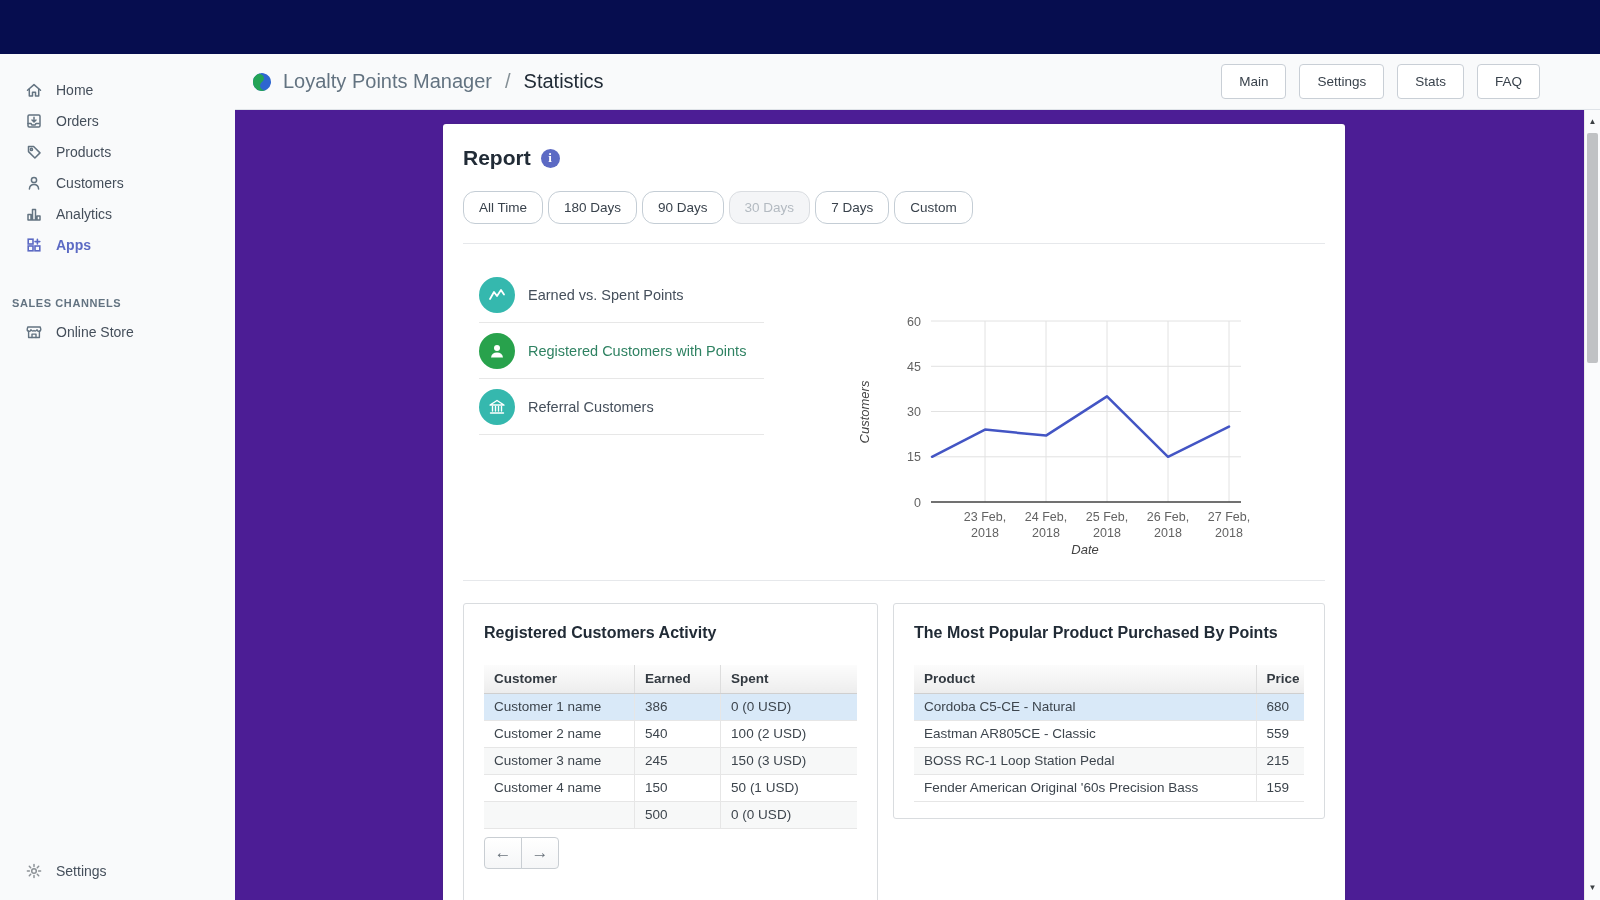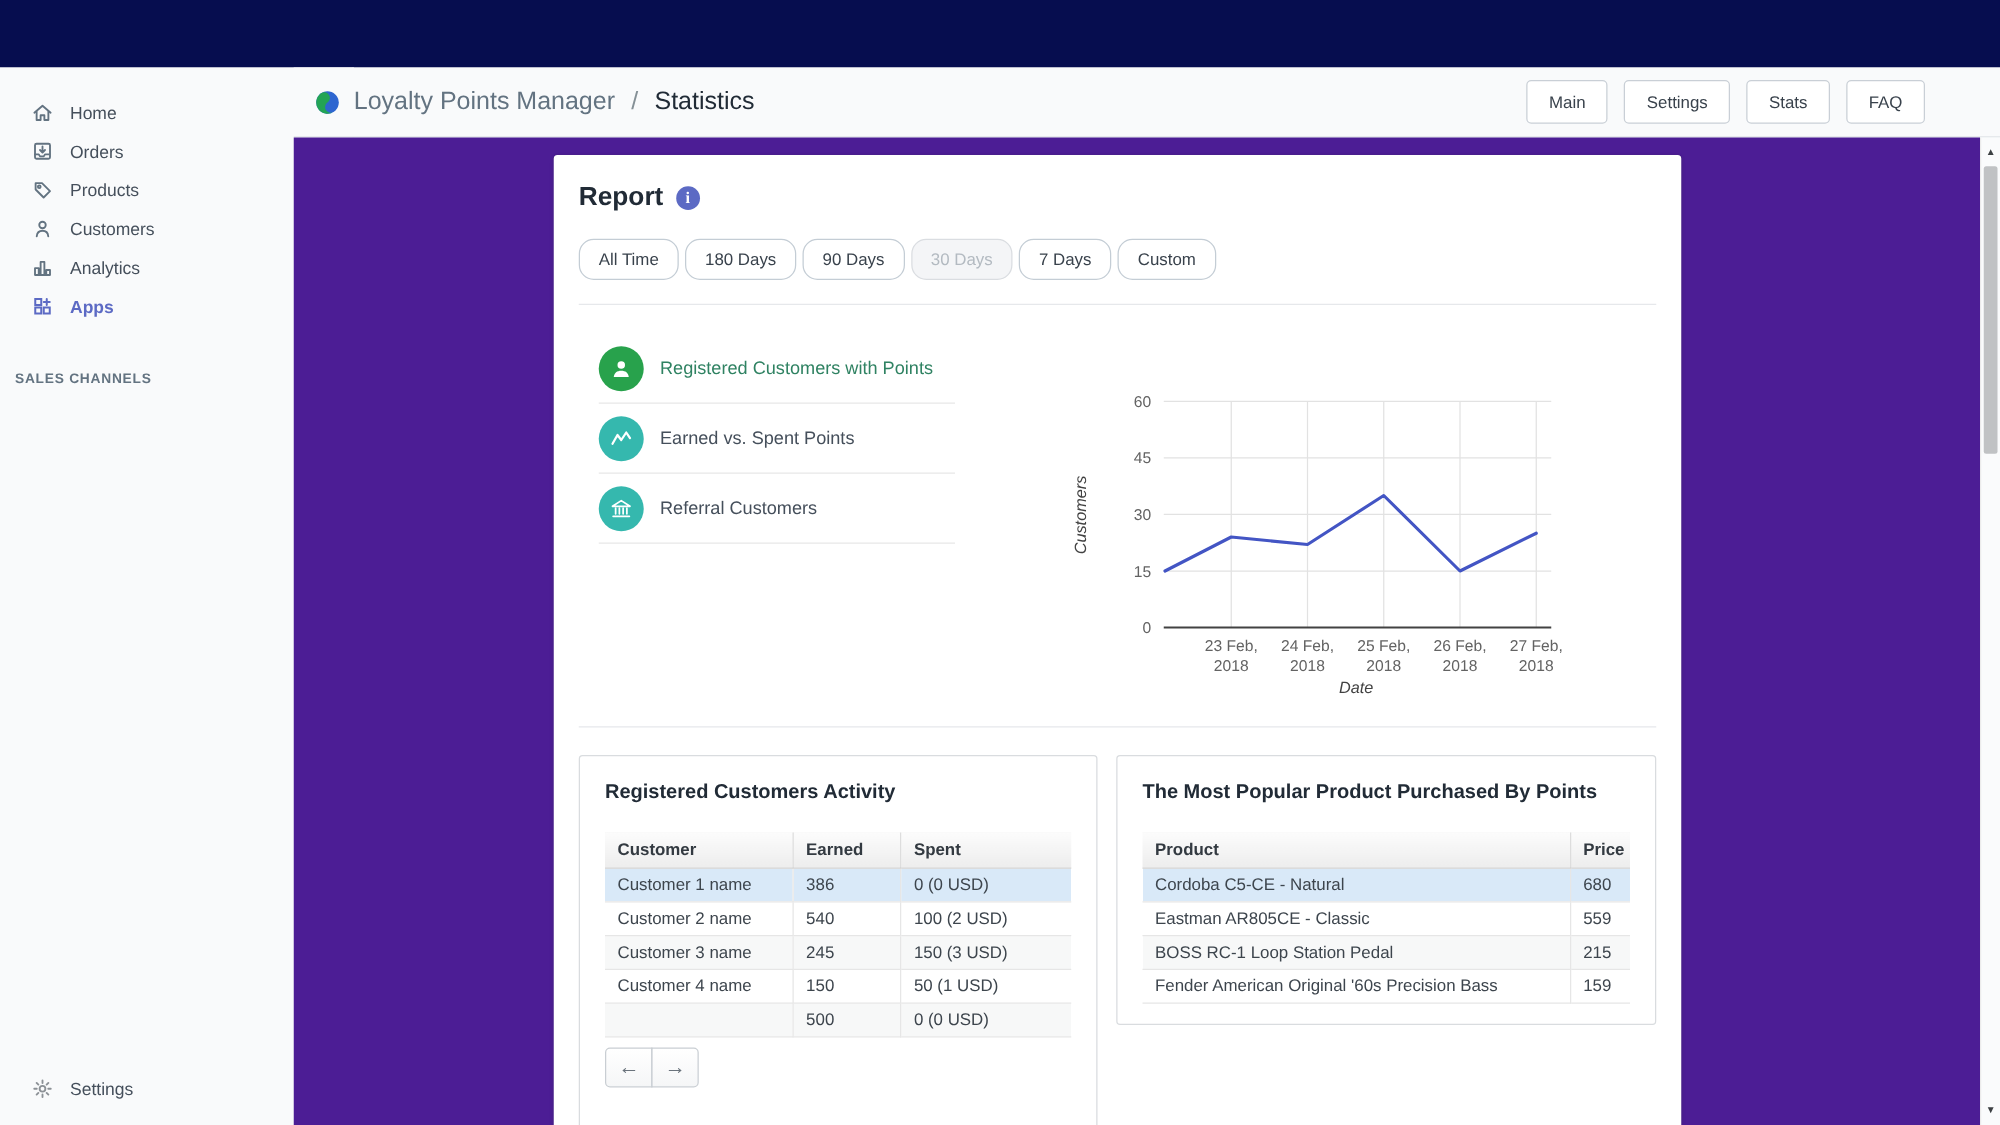--- a/index.html
+++ b/index.html
@@ -137,20 +137,32 @@
         </svg>
       <span class="lbl">Apps</span>
     </div>
   </div>
 
   <div class="section-head">
     <span class="t">SALES CHANNELS</span>
     <svg width="17" height="17" viewBox="0 0 18 18" fill="none" stroke="#8c9196" stroke-width="1.4" stroke-linecap="round">
         <circle cx="9" cy="9" r="7"></circle>
         <path d="M9 5.8v6.4M5.8 9h6.4"></path>
+      </svg>
+  </div>
+  <div class="nav-item">
+    <svg width="18" height="18" viewBox="0 0 18 18" fill="none" stroke="#637381" stroke-width="1.4" stroke-linecap="round" stroke-linejoin="round">
+        <path d="M3.6 8v6.5h10.8V8"></path>
+        <path d="M2.8 4h12.4l.6 2.3a1.9 1.9 0 0 1-3.8.3 1.9 1.9 0 0 1-3 .9A1.9 1.9 0 0 1 6 6.6a1.9 1.9 0 0 1-3.8-.3z"></path>
+        <path d="M7 14.5v-3.4h4v3.4"></path>
+      </svg>
+    <span class="lbl">Online Store</span>
+    <svg width="18" height="18" viewBox="0 0 18 18" fill="none" stroke="#8c9196" stroke-width="1.4">
+        <path d="M2.3 9C4.8 5.6 13.2 5.6 15.7 9c-2.5 3.4-10.9 3.4-13.4 0z"></path>
+        <circle cx="9" cy="9" r="1.7" fill="#8c9196" stroke="none"></circle>
       </svg>
   </div>
 
   <div class="settings-row">
     <div class="nav-item">
       <svg width="18" height="18" viewBox="0 0 18 18" fill="none" stroke="#8c9196" stroke-width="1.5" stroke-linecap="round">
           <circle cx="9" cy="9" r="2.3"></circle>
           <path d="M9 2.4v2M9 13.6v2M2.4 9h2M13.6 9h2M4.3 4.3l1.4 1.4M12.3 12.3l1.4 1.4M13.7 4.3l-1.4 1.4M5.7 12.3l-1.4 1.4"></path>
         </svg>
       <span class="lbl">Settings</span>
@@ -190,39 +202,39 @@
       <button class="filter-btn">90 Days</button>
       <button class="filter-btn disabled">30 Days</button>
       <button class="filter-btn">7 Days</button>
       <button class="filter-btn">Custom</button>
     </div>
 
     <hr class="divider">
 
     <div class="report-body">
       <div class="tabs">
+        <div class="tab">
+          <span class="circle c-teal">
+            <svg width="20" height="20" viewBox="0 0 20 20" fill="none" stroke="#ffffff" stroke-width="1.8" stroke-linecap="round" stroke-linejoin="round">
+                <polyline points="3,14 7,7 10,11 14,5 17,9.5"></polyline>
+              </svg>
+          </span>
+          <span class="tab-label">Earned vs. Spent Points</span>
+        </div>
         <div class="tab selected">
           <span class="circle c-green">
             <svg width="20" height="20" viewBox="0 0 20 20" fill="#ffffff">
                 <circle cx="10" cy="7" r="3"></circle>
                 <path d="M4 16.5c.4-3.4 2.6-5 6-5s5.6 1.6 6 5z"></path>
               </svg>
           </span>
           <span class="tab-label">Registered Customers with Points</span>
         </div>
         <div class="tab">
           <span class="circle c-teal">
-            <svg width="20" height="20" viewBox="0 0 20 20" fill="none" stroke="#ffffff" stroke-width="1.8" stroke-linecap="round" stroke-linejoin="round">
-                <polyline points="3,14 7,7 10,11 14,5 17,9.5"></polyline>
-              </svg>
-          </span>
-          <span class="tab-label">Earned vs. Spent Points</span>
-        </div>
-        <div class="tab">
-          <span class="circle c-teal">
             <svg width="20" height="20" viewBox="0 0 20 20" fill="none" stroke="#ffffff" stroke-width="1.4" stroke-linecap="round" stroke-linejoin="round">
                 <path d="M3 8 10 3.5 17 8z"></path>
                 <path d="M5.5 9.5V14M8.5 9.5V14M11.5 9.5V14M14.5 9.5V14M3.5 16h13"></path>
               </svg>
           </span>
           <span class="tab-label">Referral Customers</span>
         </div>
       </div>
 
       <div class="chart-wrap">

